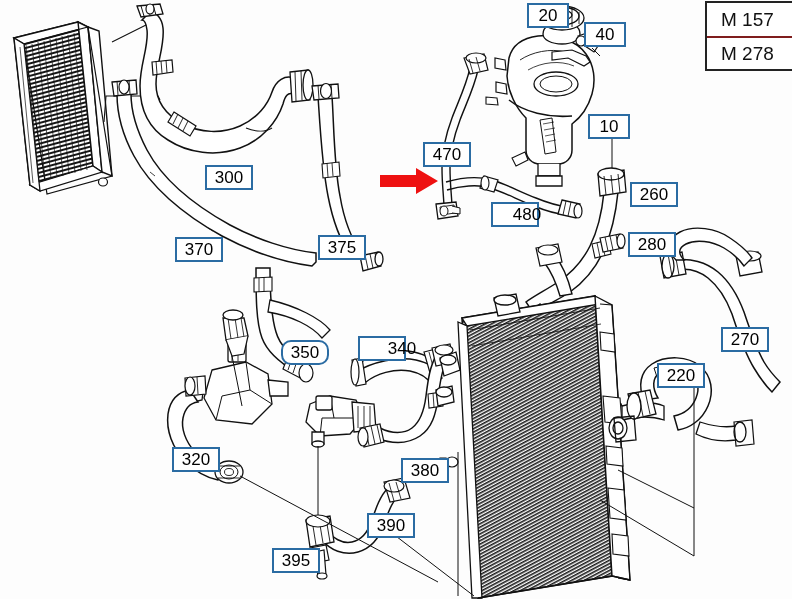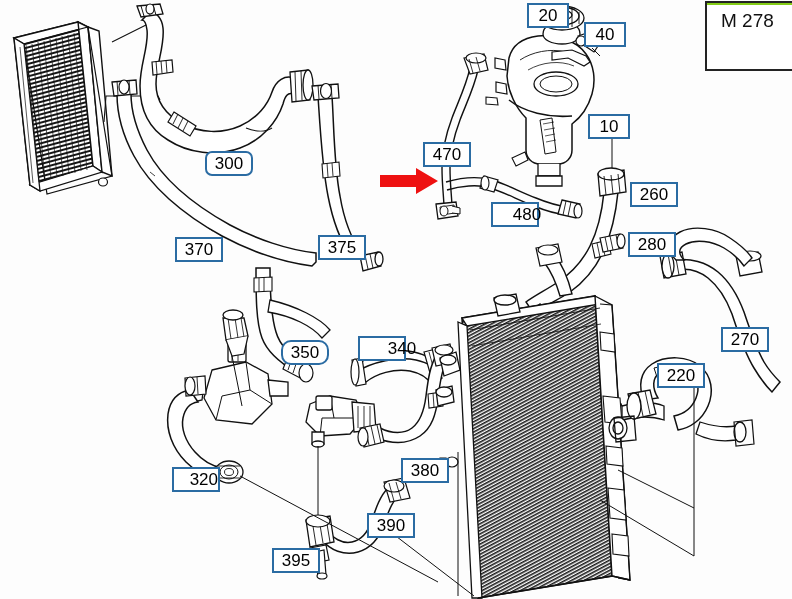--- a/index.html
+++ b/index.html
@@ -53,21 +53,21 @@
     box-sizing: border-box;
     height: 50%;
     display: flex;
     align-items: center;
     padding-left: 14px;
     font-size: 19px;
     color: #111111;
     font-family: "Liberation Sans", sans-serif;
   }
   #engine-legend .legend-row.divided {
-    border-top: 2px solid #84cc16;
+    border-top: 2px solid #7f1d1d;
   }
 </style>
 </head>
 <body>
 
 <div id="diagram-root">
 
   <svg id="art-layer" viewBox="0 0 792 599" xmlns="http://www.w3.org/2000/svg">
     <defs>
       <pattern id="radHatch" width="3" height="3" patternUnits="userSpaceOnUse" patternTransform="rotate(62)">
@@ -678,21 +678,21 @@
 
   <div class="callout" style="left:527px; top:3px; width:42px; height:25px;">
     <span>20</span>
   </div>
   <div class="callout" style="left:584px; top:22px; width:42px; height:25px;">
     <span>40</span>
   </div>
   <div class="callout" style="left:588px; top:114px; width:42px; height:25px;">
     <span>10</span>
   </div>
-  <div class="callout" style="left:205px; top:151px; width:48px; height:25px;border-radius:7px;">
+  <div class="callout" style="left:205px; top:165px; width:48px; height:25px;">
     <span>300</span>
   </div>
   <div class="callout" style="left:423px; top:142px; width:48px; height:25px;">
     <span>470</span>
   </div>
   <div class="callout" style="left:491px; top:202px; width:48px; height:25px;padding-left:24px;">
     <span>480</span>
   </div>
   <div class="callout" style="left:630px; top:182px; width:48px; height:25px;">
     <span>260</span>
@@ -714,33 +714,36 @@
   </div>
   <div class="callout" style="left:358px; top:336px; width:48px; height:25px;padding-left:40px;">
     <span>340</span>
   </div>
   <div class="callout" style="left:657px; top:363px; width:48px; height:25px;">
     <span>220</span>
   </div>
   <div class="callout" style="left:401px; top:458px; width:48px; height:25px;">
     <span>380</span>
   </div>
-  <div class="callout" style="left:172px; top:467px; width:48px; height:25px;justify-content:flex-end;">
+  <div class="callout" style="left:172px; top:447px; width:48px; height:25px;">
     <span>320</span>
   </div>
   <div class="callout" style="left:367px; top:513px; width:48px; height:25px;">
     <span>390</span>
   </div>
   <div class="callout" style="left:272px; top:548px; width:48px; height:25px;text-align:center;">
     <span>395</span>
   </div>
 
   <svg style="position:absolute; left:380px; top:166px; width:62px; height:30px; z-index:50;" viewBox="0 0 62 30" xmlns="http://www.w3.org/2000/svg">
     <path d="M0 9 L36 9 L36 2 L58 15 L36 28 L36 21 L0 21 Z" fill="#ee1111"></path>
   </svg>
 
   <div id="engine-legend" style="left:705px; top:1px; width:89px; height:70px;">
+    <div class="legend-row">
+      <span>M 157</span>
+    </div>
     <div class="legend-row divided">
       <span>M 278</span>
     </div>
   </div>
 
 </div>
 
 </body></html>

